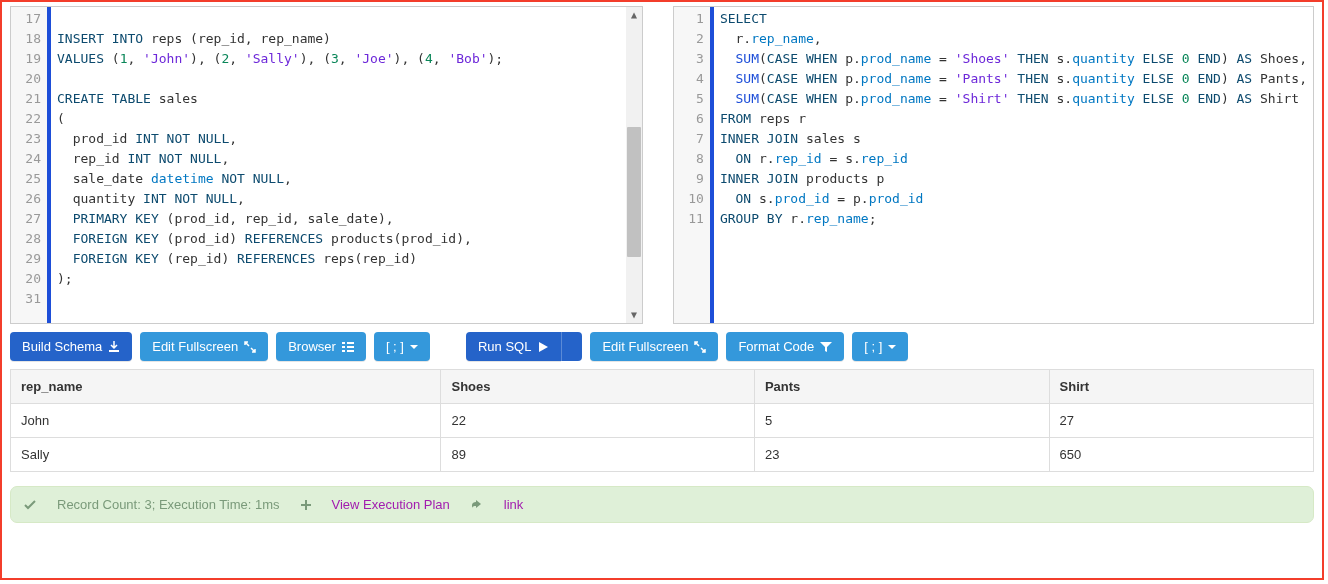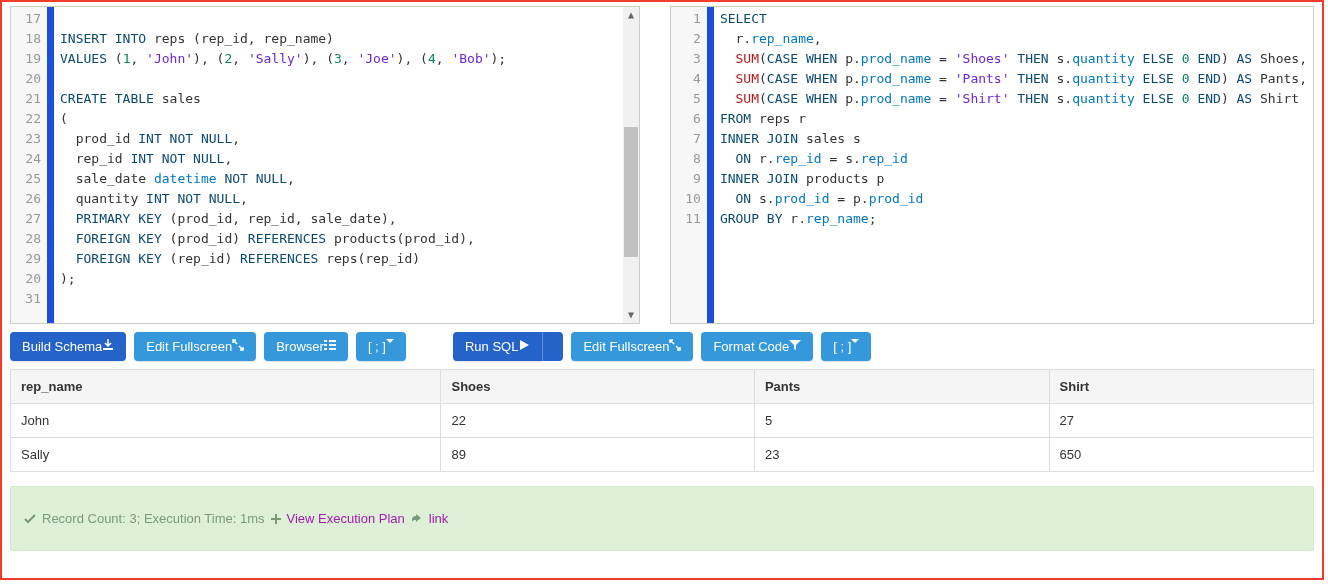--- a/index.html
+++ b/index.html
@@ -1,43 +1,43 @@
 <!DOCTYPE html>
 <html><head>
 <meta charset="utf-8">
 <style>
   html,body{margin:0;padding:0;font-family:"Helvetica Neue",Helvetica,Arial,sans-serif;font-size:13px;color:#333;background:#fff}
   .frame{border:2px solid #f33d2b;width:1324px;height:580px;position:relative;box-sizing:border-box;overflow:hidden}
   .panes{display:flex;gap:30px;padding:4px 8px 0 8px}
   .editor{flex:1;border:1px solid #ccc;height:316px;position:relative;background:#fff;display:flex;font-family:Consolas,Menlo,monospace;font-size:13px;line-height:20px}
-  .gutter{background:#f7f7f7;color:#999;text-align:right;padding:2px 6px 2px 4px;border-right:7px solid #1d4ed8;user-select:none;min-width:26px}
+  .gutter{background:#f7f7f7;color:#999;text-align:right;padding:2px 6px 2px 4px;border-right:4px solid #1d4ed8;user-select:none;min-width:26px}
   .code{padding:2px 6px;white-space:pre;overflow:hidden;flex:1}
   .scrollbar{position:absolute;right:0;top:0;width:16px;height:100%;background:#f1f1f1}
   .scroll-thumb{position:absolute;right:1px;width:14px;background:#c1c1c1;border-radius:1px}
   .scroll-arrow{position:absolute;right:0;width:16px;height:16px;display:flex;align-items:center;justify-content:center;color:#666;font-size:10px;cursor:pointer}
   .kw{color:#0c4a6e}
-  .fn{color:#b91c1c}
+  .fn{color:#1d4ed8}
   .str{color:#6d28d9}
   .num{color:#098658}
   .id{color:#0077c2}
   .plain{color:#333}
   .toolbar{display:flex;gap:8px;padding:8px 8px 4px 8px}
   .toolbar.right{margin-left:auto}
   .toolbars{display:flex}
-  .btn{display:inline-flex;background:#3498db;color:#fff;border:none;border-radius:4px;padding:7px 12px;font-size:13px;cursor:pointer;box-shadow:0 1px 0 rgba(0,0,0,.1)}
+  .btn{display:inline-flex;align-items:center;gap:6px;background:#3498db;color:#fff;border:none;border-radius:4px;padding:7px 12px;font-size:13px;cursor:pointer;box-shadow:0 1px 0 rgba(0,0,0,.1)}
   .btn.primary{background:#2563c9}
   .btn .caret{border-top:4px solid #fff;border-left:4px solid transparent;border-right:4px solid transparent;display:inline-block}
   .btn-split{display:inline-flex}
   .btn-split .btn{border-radius:4px 0 0 4px}
   .btn-split .dd{background:#2563c9;color:#fff;border:none;border-left:1px solid rgba(255,255,255,.25);border-radius:0 4px 4px 0;padding:7px 10px;cursor:pointer}
   .icon{display:inline-block;width:12px;height:12px}
   table.results{width:calc(100% - 16px);margin:4px 8px 0 8px;border-collapse:collapse;border:1px solid #ddd}
   table.results th,table.results td{border:1px solid #ddd;padding:9px 10px;text-align:left;font-weight:normal;font-size:13px}
   table.results thead th{background:#f5f5f5;font-weight:bold;color:#333}
-  .status{margin:14px 8px 0 8px;background:#dff0d8;border:1px solid #d6e9c6;border-radius:2px;color:#468847;padding:24px 12px;display:flex;align-items:center;gap:5px}
+  .status{margin:14px 8px 0 8px;background:#dff0d8;border:1px solid #d6e9c6;border-radius:7px;color:#468847;padding:10px 12px;display:flex;align-items:center;gap:20px}
   .status a{color:#a21caf;text-decoration:none}
   .status .muted{color:#7a9a7a}
   svg{display:block}
 </style>
 </head>
 <body>
 
 <div class="frame">
 
   <div class="panes">
@@ -119,21 +119,21 @@
               <rect x="5" y="9" width="7" height="2"></rect>
             </svg>
         </span>
       </button>
       <button class="btn">
         <span>[ ; ]</span>
         <span class="caret"></span>
       </button>
     </div>
 
-    <div class="toolbar right" style="padding-left:12px;margin-left:27px">
+    <div class="toolbar right" style="padding-left:12px;margin-left:16px">
       <div class="btn-split">
         <button class="btn primary">
           <span>Run SQL</span>
           <span class="icon">
             <svg viewBox="0 0 12 12" width="12" height="12" fill="#fff">
                 <path d="M2 1l9 5-9 5z"></path>
               </svg>
           </span>
         </button>
         <button class="dd">

